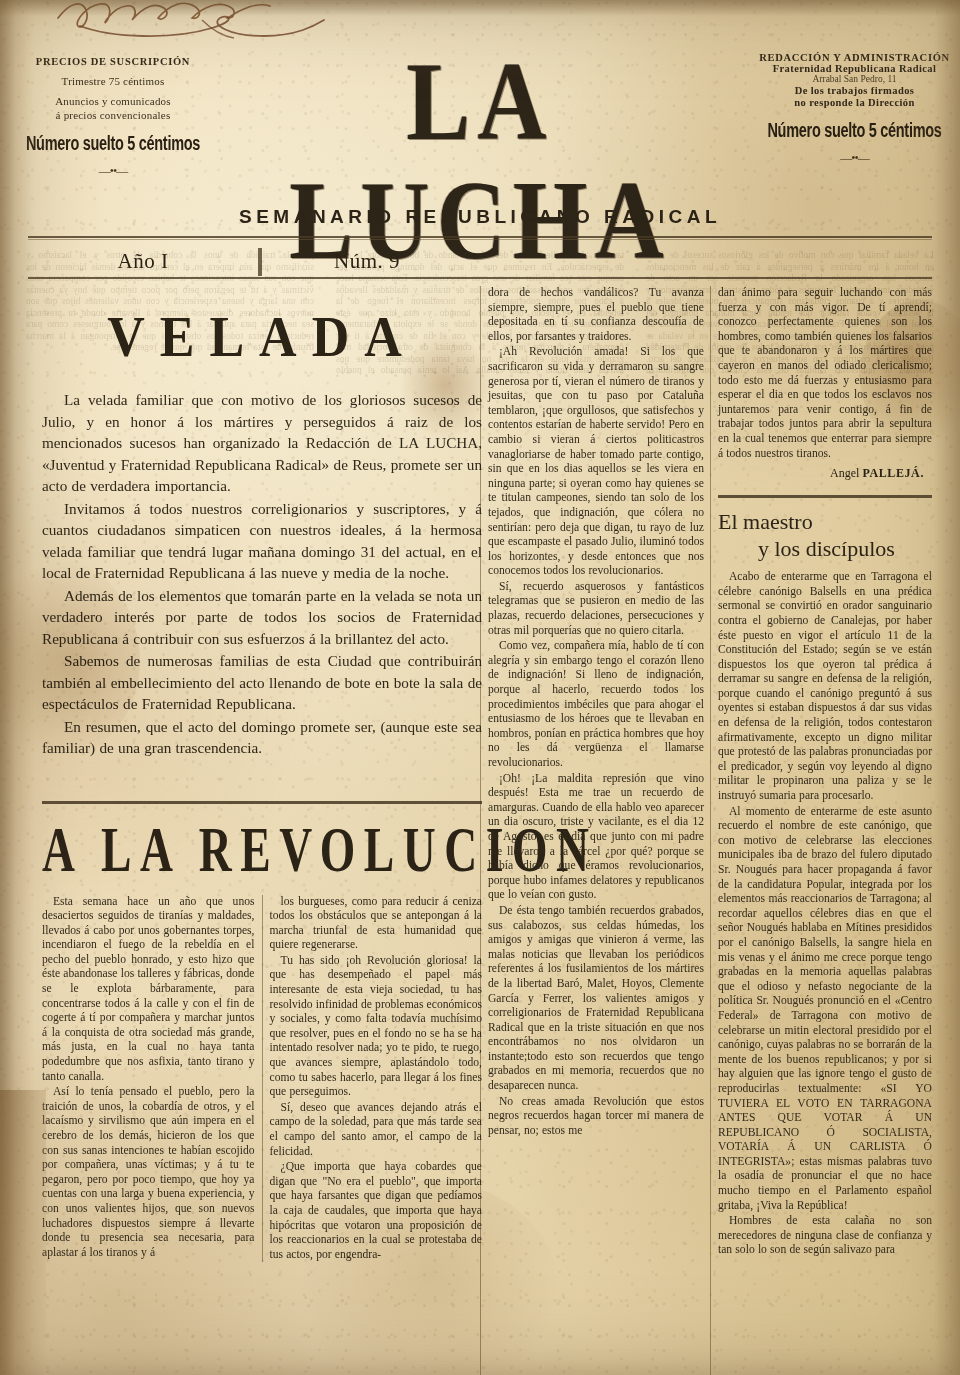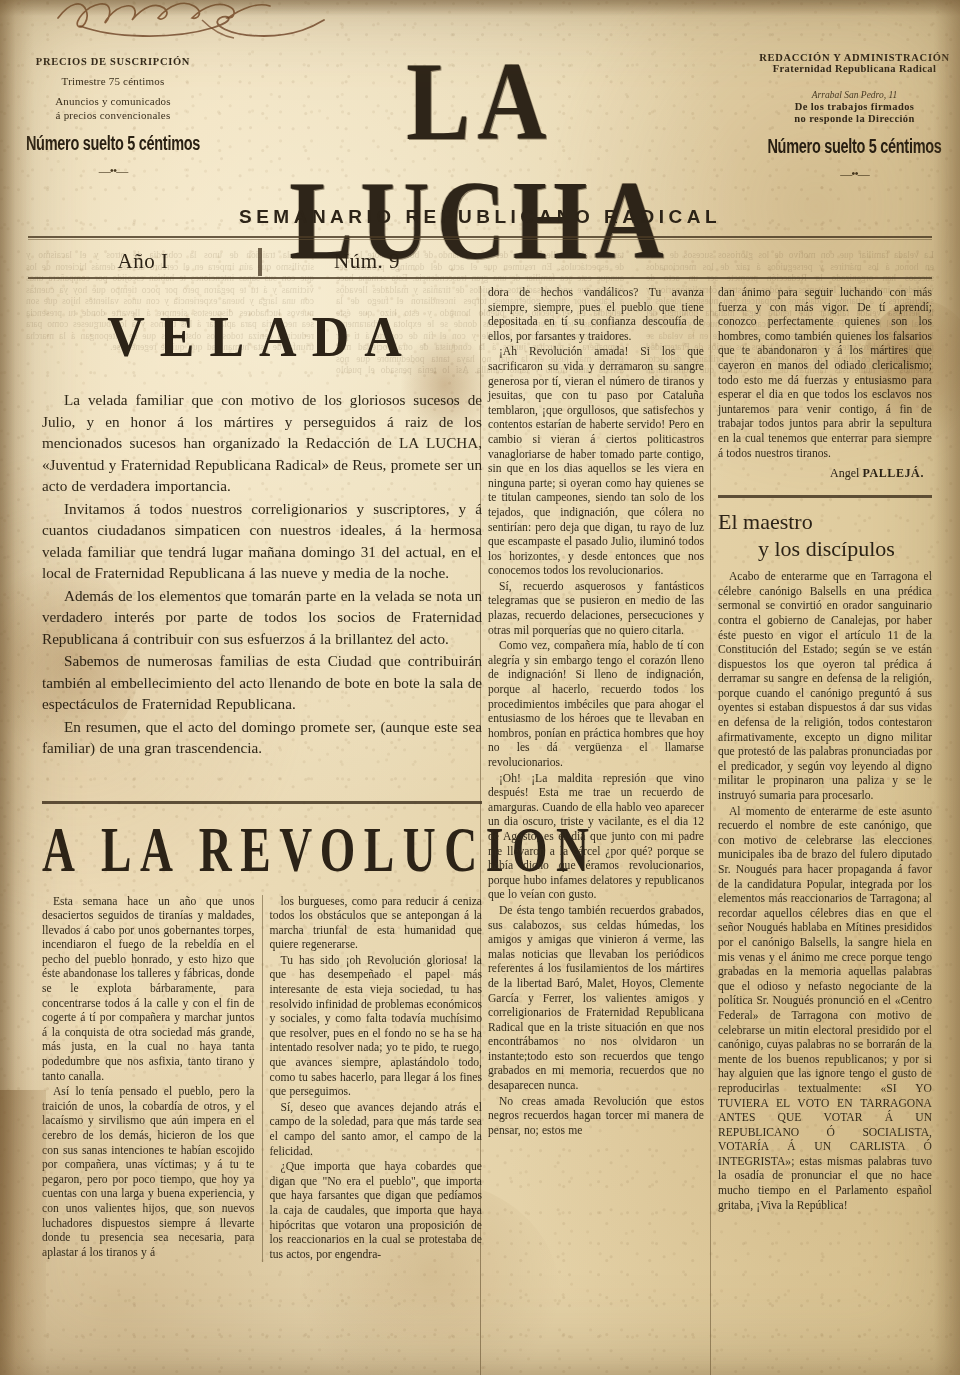--- a/index.html
+++ b/index.html
@@ -78,21 +78,21 @@
   #mast{position:absolute;left:0;top:46px;width:960px;height:145px;}
   .mast-side{position:absolute;color:#2b2216;text-align:center;}
   #mast-left{left:8px;top:10px;width:210px;}
   #mast-right{right:8px;top:6px;width:195px;}
   .ms-title{
     font-family:"Liberation Serif",serif;font-size:10.5px;letter-spacing:.7px;
     font-weight:bold;color:#33291a;
   }
   .ms-line{font-size:11px;color:#3a2f1e;margin-top:8px;letter-spacing:.2px;}
   .ms-line2{font-size:11px;color:#3a2f1e;margin-top:2px;letter-spacing:.2px;}
-  .ms-small{font-size:9.5px;font-style:italic;color:#4a3c26;margin-top:16px;}
+  .ms-small{font-size:9.5px;color:#4a3c26;margin-top:0px;}
   .ms-sub{font-size:10.5px;font-weight:bold;color:#33291a;letter-spacing:.4px;}
   .ms-sub2{font-size:10.5px;font-weight:bold;color:#33291a;letter-spacing:.4px;margin-top:1px;}
   .ms-price{
     font-family:"Liberation Sans",sans-serif;
     font-size:14.5px;font-weight:bold;color:#2a2114;margin-top:11px;
     letter-spacing:-.3px;
     transform:scaleY(1.35);transform-origin:center top;
   }
   .ornament{
     margin-top:16px;font-size:12px;color:#4a3b22;letter-spacing:-1px;
@@ -293,20 +293,21 @@
       <div class="rule-thick" style="margin-top:14px;"></div>
 
       <div class="hl-maestro">
         <span>El maestro</span>
         <span class="l2">y los discípulos</span>
       </div>
 
       <div class="narrow" style="margin-top:8px;">
         <p>Acabo de enterarme que en Tarragona el célebre canónigo Balsells en una prédica sermonal se convirtió en orador sanguinario contra el gobierno de Canalejas, por haber éste puesto en vigor el artículo 11 de la Constitución del Estado; según se ve están dispuestos los que oyeron tal prédica á derramar su sangre en defensa de la religión, porque cuando el canónigo preguntó á sus oyentes si estaban dispuestos á dar sus vidas en defensa de la religión, todos contestaron afirmativamente, excepto un digno militar que protestó de las palabras pronunciadas por el predicador, y según voy leyendo al digno militar le propinaron una paliza y se le instruyó sumaria para procesarlo.</p>
         <p>Al momento de enterarme de este asunto recuerdo el nombre de este canónigo, que con motivo de celebrarse las elecciones municipales iba de brazo del fulero diputado Sr. Nougués para hacer propaganda á favor de la candidatura Popular, integrada por los elementos más reaccionarios de Tarragona; al recordar aquellos célebres dias en que el señor Nougués hablaba en Mítines presididos por el canónigo Balsells, la sangre hiela en mis venas y el ánimo me crece porque tengo grabadas en la memoria aquellas palabras que el odioso y nefasto negociante de la política Sr. Nougués pronunció en el «Centro Federal» de Tarragona con motivo de celebrarse un mitin electoral presidido por el canónigo, cuyas palabras no se borrarán de la mente de los buenos republicanos; y por si hay alguien que las ignore tengo el gusto de reproducirlas textualmente: «SI YO TUVIERA EL VOTO EN TARRAGONA ANTES QUE VOTAR Á UN REPUBLICANO Ó SOCIALISTA, VOTARÍA Á UN CARLISTA Ó INTEGRISTA»; estas mismas palabras tuvo la osadía de pronunciar el que no hace mucho tiempo en el Parlamento español gritaba, ¡Viva la República!</p>
+        <p>Hombres de esta calaña no son merecedores de ninguna clase de confianza y tan solo lo son de según salivazo para</p>
       </div>
     </div>
   </div>
 
   <div class="stain" style="left:860px;top:300px;width:120px;height:150px;background:radial-gradient(ellipse at 40% 40%,rgba(156,118,70,.40),rgba(156,118,70,0) 70%);"></div>
   <div class="stain" style="left:-30px;top:560px;width:170px;height:200px;background:radial-gradient(ellipse at 60% 50%,rgba(160,124,76,.30),rgba(160,124,76,0) 70%);"></div>
   <div class="stain" style="left:300px;top:1180px;width:260px;height:230px;background:radial-gradient(ellipse at 50% 40%,rgba(168,132,84,.22),rgba(168,132,84,0) 72%);"></div>
   <div class="stain" style="left:400px;top:330px;width:90px;height:110px;background:radial-gradient(ellipse at 50% 50%,rgba(150,110,64,.34),rgba(150,110,64,0) 70%);"></div>
 
   <div id="edge-top"></div>

